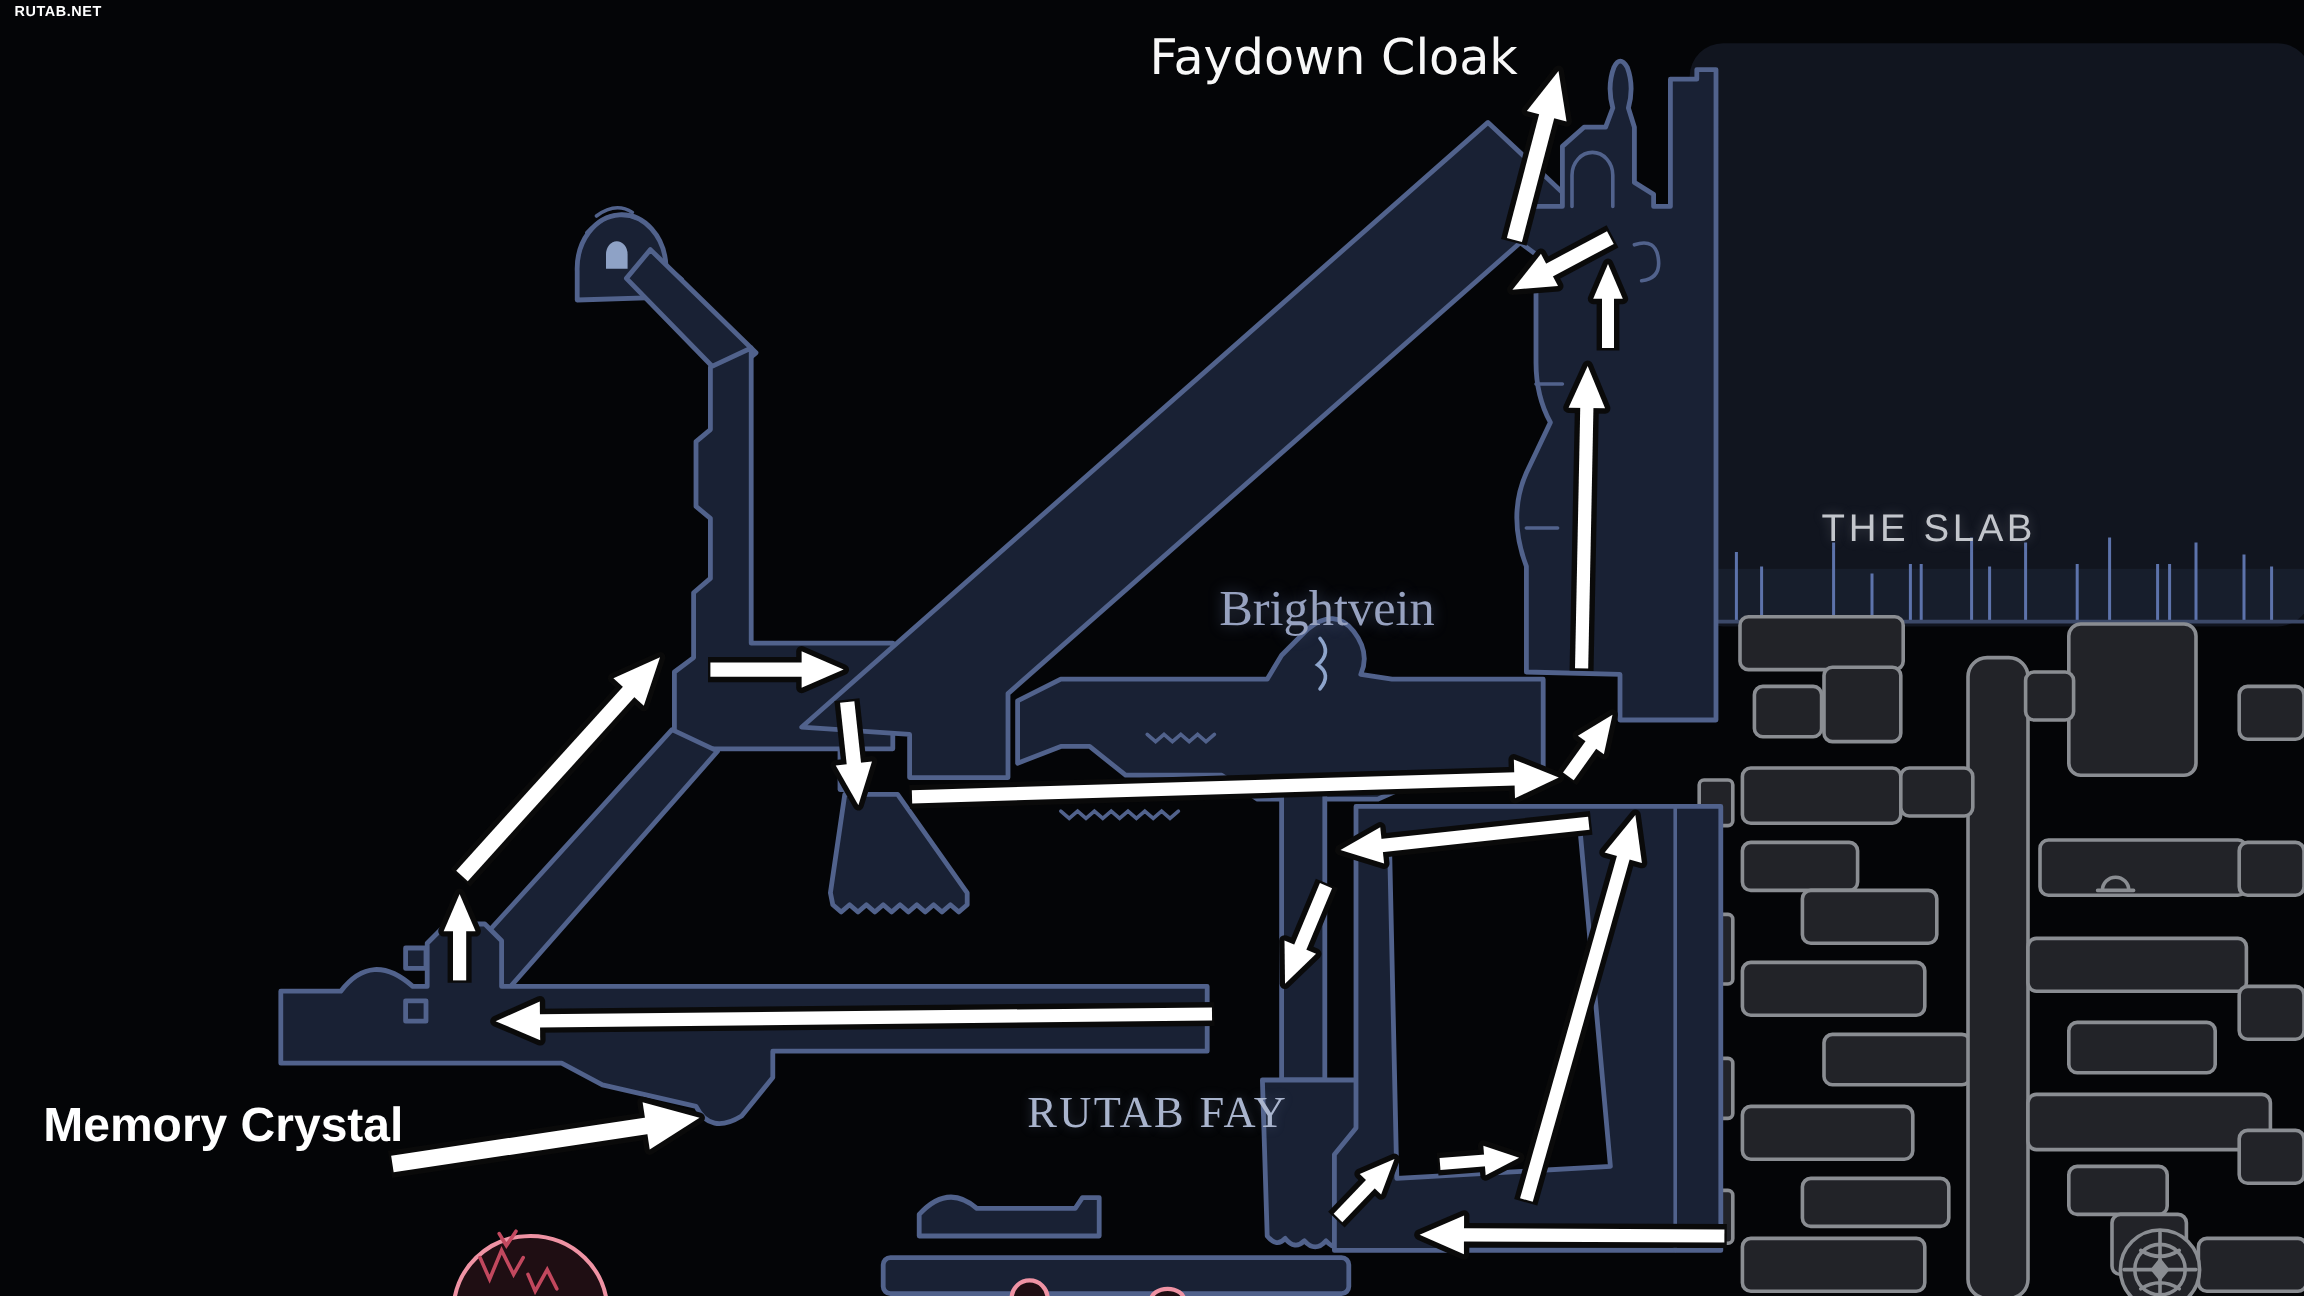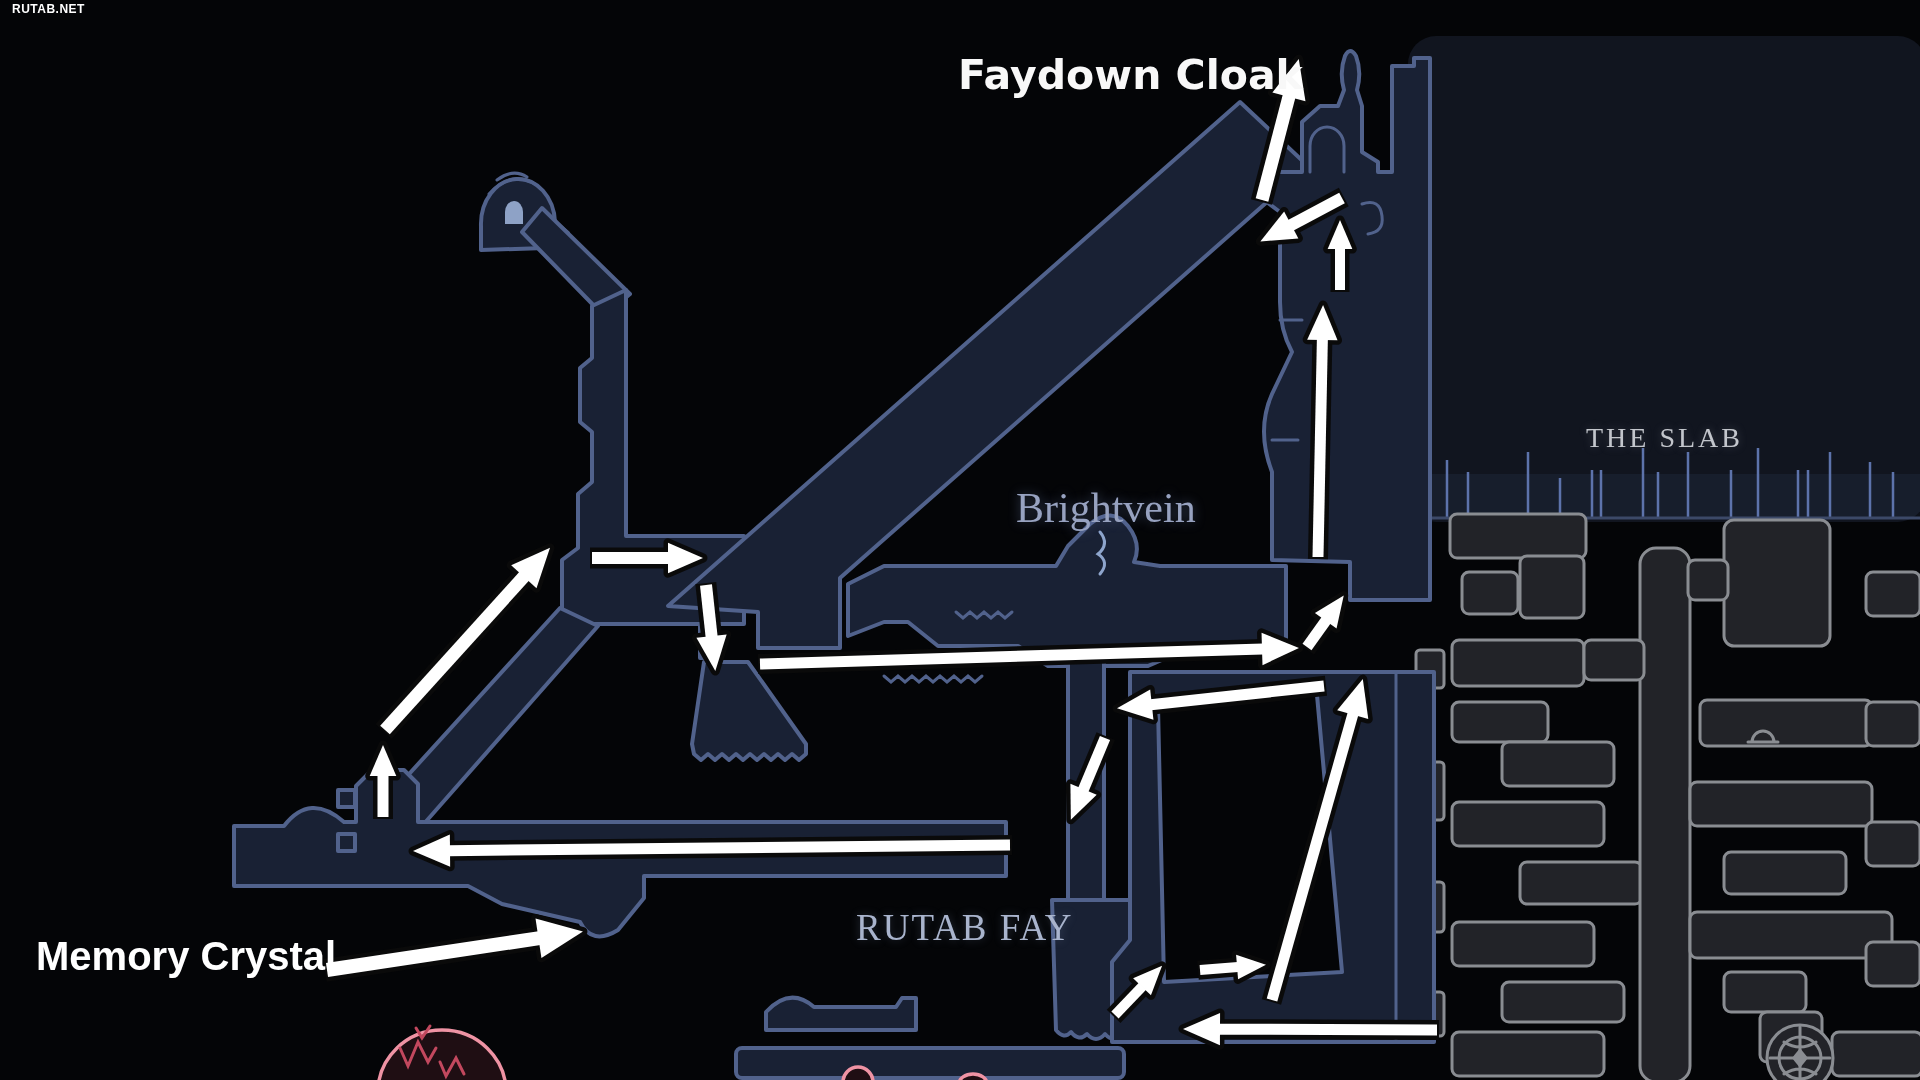--- a/index.html
+++ b/index.html
@@ -13,25 +13,25 @@
   .mf-line{fill:none;stroke:var(--mountfay-outline,#51628c);stroke-width:3;stroke-linecap:round;}
   .mf-vein{fill:none;stroke:#8ea5cc;stroke-width:3;stroke-linecap:round;}
   .slab{fill:var(--slab-fill,#222328);stroke:var(--slab-outline,#8a8d92);stroke-width:3;stroke-linejoin:round;}
   .slab-line{fill:none;stroke:var(--slab-outline,#8a8d92);stroke-width:3;stroke-linecap:round;}
   .chain{fill:none;stroke:var(--chain,#5d73ab);stroke-width:2.5;}
   .red{fill:#1f0e13;stroke:var(--marker-red,#ef93a4);stroke-width:3.5;}
   .red-line{fill:none;stroke:#c2485e;stroke-width:3;stroke-linecap:round;}
 
   .label{position:absolute;white-space:nowrap;pointer-events:none;}
   .watermark{left:12px;top:2px;font-size:12px;font-weight:bold;letter-spacing:.5px;color:#ffffff;}
-  .faydown{left:958px;top:24px;font-family:"DejaVu Sans",sans-serif;font-size:41px;font-weight:700;color:#f8f8f8;margin-top:27px;}
+  .faydown{left:958px;top:24px;font-family:"DejaVu Sans",sans-serif;font-size:41px;font-weight:400;color:#f8f8f8;}
   .brightvein{left:1016px;top:484px;font-family:"Liberation Serif",serif;font-size:42px;color:#97a2c0;text-shadow:0 0 12px rgba(120,140,190,.45);text-align:center;}
-  .theslab{left:1586px;top:422px;font-family:Liberation Serif, serif;font-size:28px;letter-spacing:3px;color:#c3c6cc;text-shadow:0 0 10px rgba(200,205,215,.25);}
+  .theslab{left:1518px;top:422px;font-family:Liberation Sans, sans-serif;font-size:32px;letter-spacing:3px;color:#c3c6cc;text-shadow:0 0 10px rgba(200,205,215,.25);}
   .mountfay{left:856px;top:906px;font-family:"Liberation Serif",serif;font-size:37px;letter-spacing:2px;color:#a9b4cd;text-shadow:0 0 10px rgba(140,160,200,.3);}
-  .memory{left:36px;top:916px;font-size:40px;font-weight:bold;color:#ffffff;margin-top:18px;}
+  .memory{left:36px;top:916px;font-size:40px;font-weight:bold;color:#ffffff;}
 </style>
 </head>
 <body>
 
 <svg viewBox="0 0 1920 1080" width="1920" height="1080">
 
   <g>
     <rect x="1408" y="36" width="518" height="486" rx="28" fill="#11151f"></rect>
     <rect x="1408" y="474" width="518" height="44" fill="rgba(55,70,105,0.18)"></rect>
     <path class="chain" d="M1447,460 V518 M1468,472 V518 M1528,452 V518 M1560,478 V518 M1592,470 V518 M1601,470 V518 M1643,448 V518 M1658,472 V518 M1688,452 V518 M1731,470 V518 M1758,448 V518 M1798,470 V518 M1808,470 V518 M1830,452 V518 M1870,462 V518 M1893,472 V518"></path>

